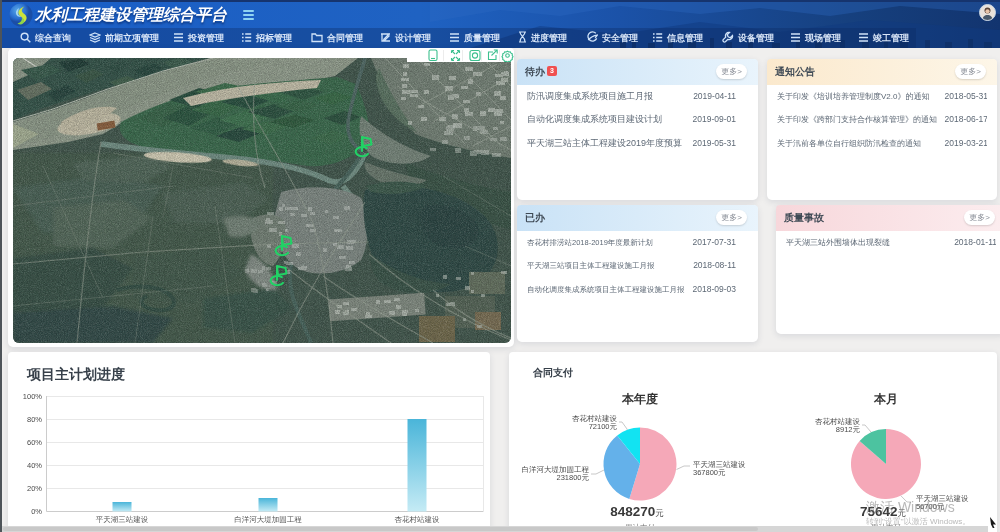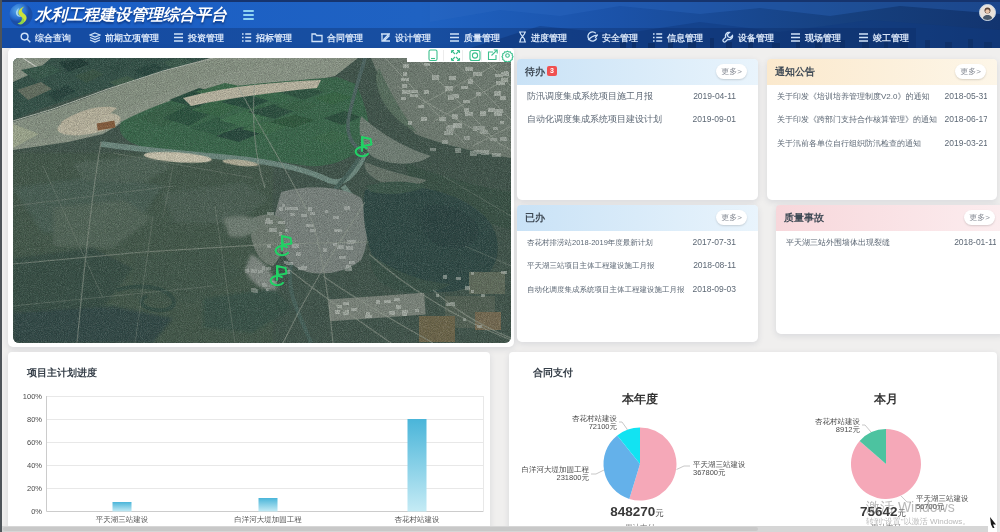--- a/index.html
+++ b/index.html
@@ -22,21 +22,21 @@
 .more{position:absolute;right:11px;top:5px;background:#fff;border-radius:8px;font-size:8px;color:#8a8f98;line-height:15px;padding:0 5px;box-shadow:0 1px 2px rgba(0,0,0,.15);}
 .badge{display:inline-block;background:#f05050;color:#fff;font-size:7px;font-style:normal;line-height:10px;padding:0 3px;border-radius:2px;vertical-align:2px;margin-left:2px;}
 ul.lst{list-style:none;padding:0 10px;font-size:8px;}
 ul.lst li{height:23.5px;line-height:23.5px;font-size:inherit;color:#5d6875;overflow:hidden;white-space:nowrap;position:relative;padding-right:48px;}
 ul.lst li i{font-style:normal;}
 ul.lst li s{position:absolute;right:12px;top:0;text-decoration:none;color:#5d6875;font-size:8.5px;}
 .hblue{background:linear-gradient(90deg,#c9e2f6,#e9f4fc);}
 .hcream{background:linear-gradient(90deg,#fbe9cd,#fdf6e8);}
 .hpink{background:linear-gradient(90deg,#f7d7db,#fcedef);}
 
-#chartT{left:19px;top:14px;font-size:10px;font-weight:bold;color:#37404a;position:absolute;}
+#chartT{left:19px;top:14px;font-size:14px;font-weight:bold;color:#37404a;position:absolute;}
 #payT{left:24px;top:14px;font-size:10px;font-weight:bold;color:#37404a;position:absolute;}
 #wm1{left:866px;top:499px;font-size:14px;color:rgba(115,115,115,.5);}
 #wm2{left:866px;top:516px;font-size:8px;color:rgba(125,125,125,.55);}
 #sbar{left:2px;top:526px;width:986px;height:6px;background:#d6d6d6;}
 #sthumb{left:3px;top:527px;width:755px;height:4px;background:#c8c8c8;border-radius:2px;}
 #ledge{left:0;top:0;width:2px;height:532px;background:#4e5459;}
 </style></head>
 <body>
 
 <div id="hdr" class="abs">
@@ -500,20 +500,21 @@
       </g>
     </svg>
   </div>
 </div>
 
 <div class="card" style="left:517px;top:59px;width:241px;height:141px;">
   <div class="phead hblue"><b>待办<span class="badge">3</span></b><span class="more">更多&gt;</span></div>
   <ul class="lst" style="font-size:9px;">
     <li><i>防汛调度集成系统项目施工月报</i><s>2019-04-11</s></li>
     <li><i>自动化调度集成系统项目建设计划</i><s>2019-09-01</s></li>
+    <li><i>平天湖三站主体工程建设2019年度预算</i><s>2019-05-31</s></li>
   </ul>
 </div>
 <div class="card" style="left:767px;top:59px;width:230px;height:141px;">
   <div class="phead hcream"><b>通知公告</b><span class="more">更多&gt;</span></div>
   <ul class="lst cream">
     <li><i>关于印发《培训培养管理制度V2.0》的通知</i><s>2018-05-31</s></li>
     <li><i>关于印发《跨部门支持合作核算管理》的通知</i><s>2018-06-17</s></li>
     <li><i>关于汛前各单位自行组织防汛检查的通知</i><s>2019-03-21</s></li>
   </ul>
 </div>

